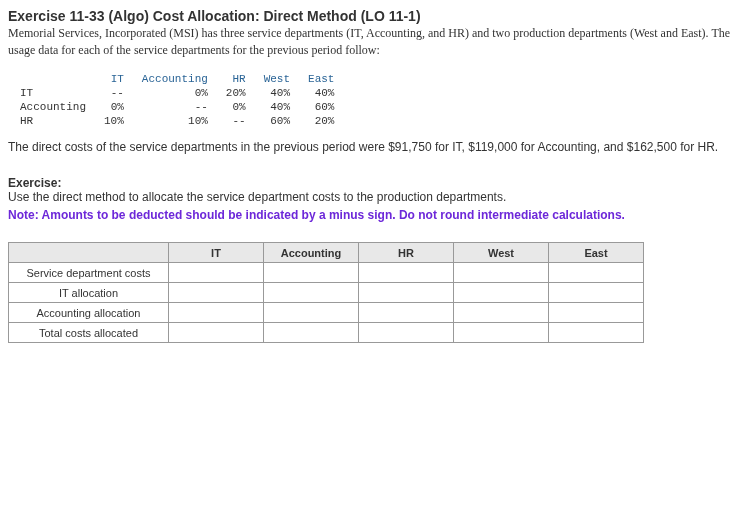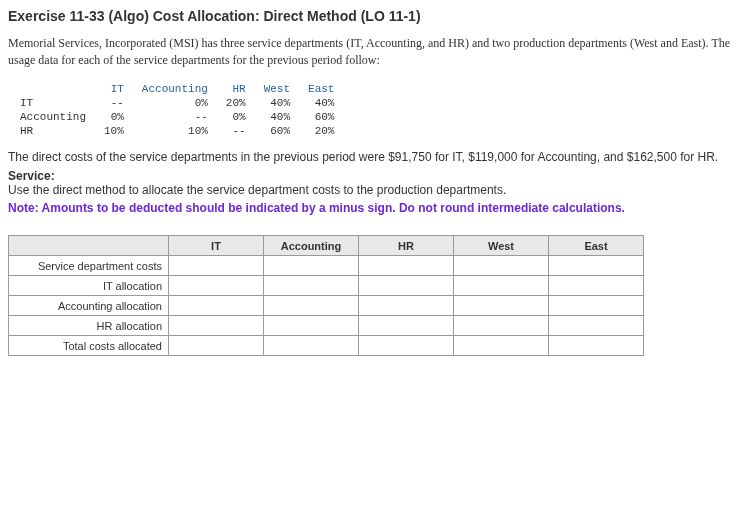--- a/index.html
+++ b/index.html
@@ -1,30 +1,30 @@
 <!DOCTYPE html>
 <html><head>
   <meta charset="utf-8">
   <style>
     * { box-sizing: border-box; margin: 0; padding: 0; }
     body { font-family: Arial, sans-serif; font-size: 12px; color: #333; background: #fff; padding: 8px; width: 749px; }
-    .title { font-weight: bold; font-size: 14px; margin-bottom: 11px; }
+    .title { font-weight: bold; font-size: 14px; margin-bottom: 1px; }
     .intro { font-size: 12px; line-height: 1.4; margin-bottom: 12px; font-family: Liberation Serif, serif; }
     .usage-table { font-family: 'Courier New', monospace; font-size: 11px; margin-bottom: 10px; margin-left: 10px; }
     .usage-table td { padding: 0 8px; text-align: right; }
     .usage-table td:first-child { text-align: left; padding-left: 0; }
     .usage-table .usage-hdr td { color: #2a6496; }
-    .direct-costs { font-size: 12px; margin-bottom: 4px; line-height: 1.4; }
+    .direct-costs { font-size: 12px; margin-bottom: 21px; line-height: 1.4; }
     .required-label { font-weight: bold; font-size: 12px; }
     .required-text { font-size: 12px; margin-bottom: 4px; }
     .note-text { font-size: 12px; font-weight: bold; color: #6d28d9; margin-bottom: 20px; }
     .answer-table { border-collapse: collapse; font-size: 11px; }
     .answer-table th, .answer-table td { border: 1px solid #999; height: 20px; }
     .answer-table th { background: #e8e8e8; font-weight: bold; text-align: center; }
-    .answer-table td.row-label { padding: 2px 6px; text-align: right; width: 160px; background: #fff; }
+    .answer-table td.row-label { padding: 2px 6px; text-align: center; width: 160px; background: #fff; }
     .answer-table td.cell-input { width: 95px; background: #fff; }
     .col-it { width: 95px; }
     .col-acc { width: 95px; }
     .col-hr { width: 95px; }
     .col-west { width: 95px; }
     .col-east { width: 95px; }
   </style>
 </head>
 <body>
 
@@ -64,21 +64,21 @@
     <td>10%</td>
     <td>--</td>
     <td>60%</td>
     <td>20%</td>
   </tr>
 </tbody>
   </table>
 
 <div class="direct-costs">The direct costs of the service departments in the previous period were $91,750 for IT, $119,000 for Accounting, and $162,500 for HR.</div>
 
-<div class="required-label">Service:</div>
+<div class="required-label">Exercise:</div>
 <div class="required-text">Use the direct method to allocate the service department costs to the production departments.</div>
 <div class="note-text">Note: Amounts to be deducted should be indicated by a minus sign. Do not round intermediate calculations.</div>
 
 <table class="answer-table">
   <tbody>
       <tr>
     <th></th>
     <th class="col-it">IT</th>
     <th class="col-acc">Accounting</th>
     <th class="col-hr">HR</th>
@@ -103,28 +103,20 @@
   </tr>
   <tr>
     <td class="row-label">Accounting allocation</td>
     <td class="cell-input"></td>
     <td class="cell-input"></td>
     <td class="cell-input"></td>
     <td class="cell-input"></td>
     <td class="cell-input"></td>
   </tr>
   <tr>
-    <td class="row-label">HR allocation</td>
-    <td class="cell-input"></td>
-    <td class="cell-input"></td>
-    <td class="cell-input"></td>
-    <td class="cell-input"></td>
-    <td class="cell-input"></td>
-  </tr>
-  <tr>
     <td class="row-label">Total costs allocated</td>
     <td class="cell-input"></td>
     <td class="cell-input"></td>
     <td class="cell-input"></td>
     <td class="cell-input"></td>
     <td class="cell-input"></td>
   </tr>
 </tbody>
   </table>
 

